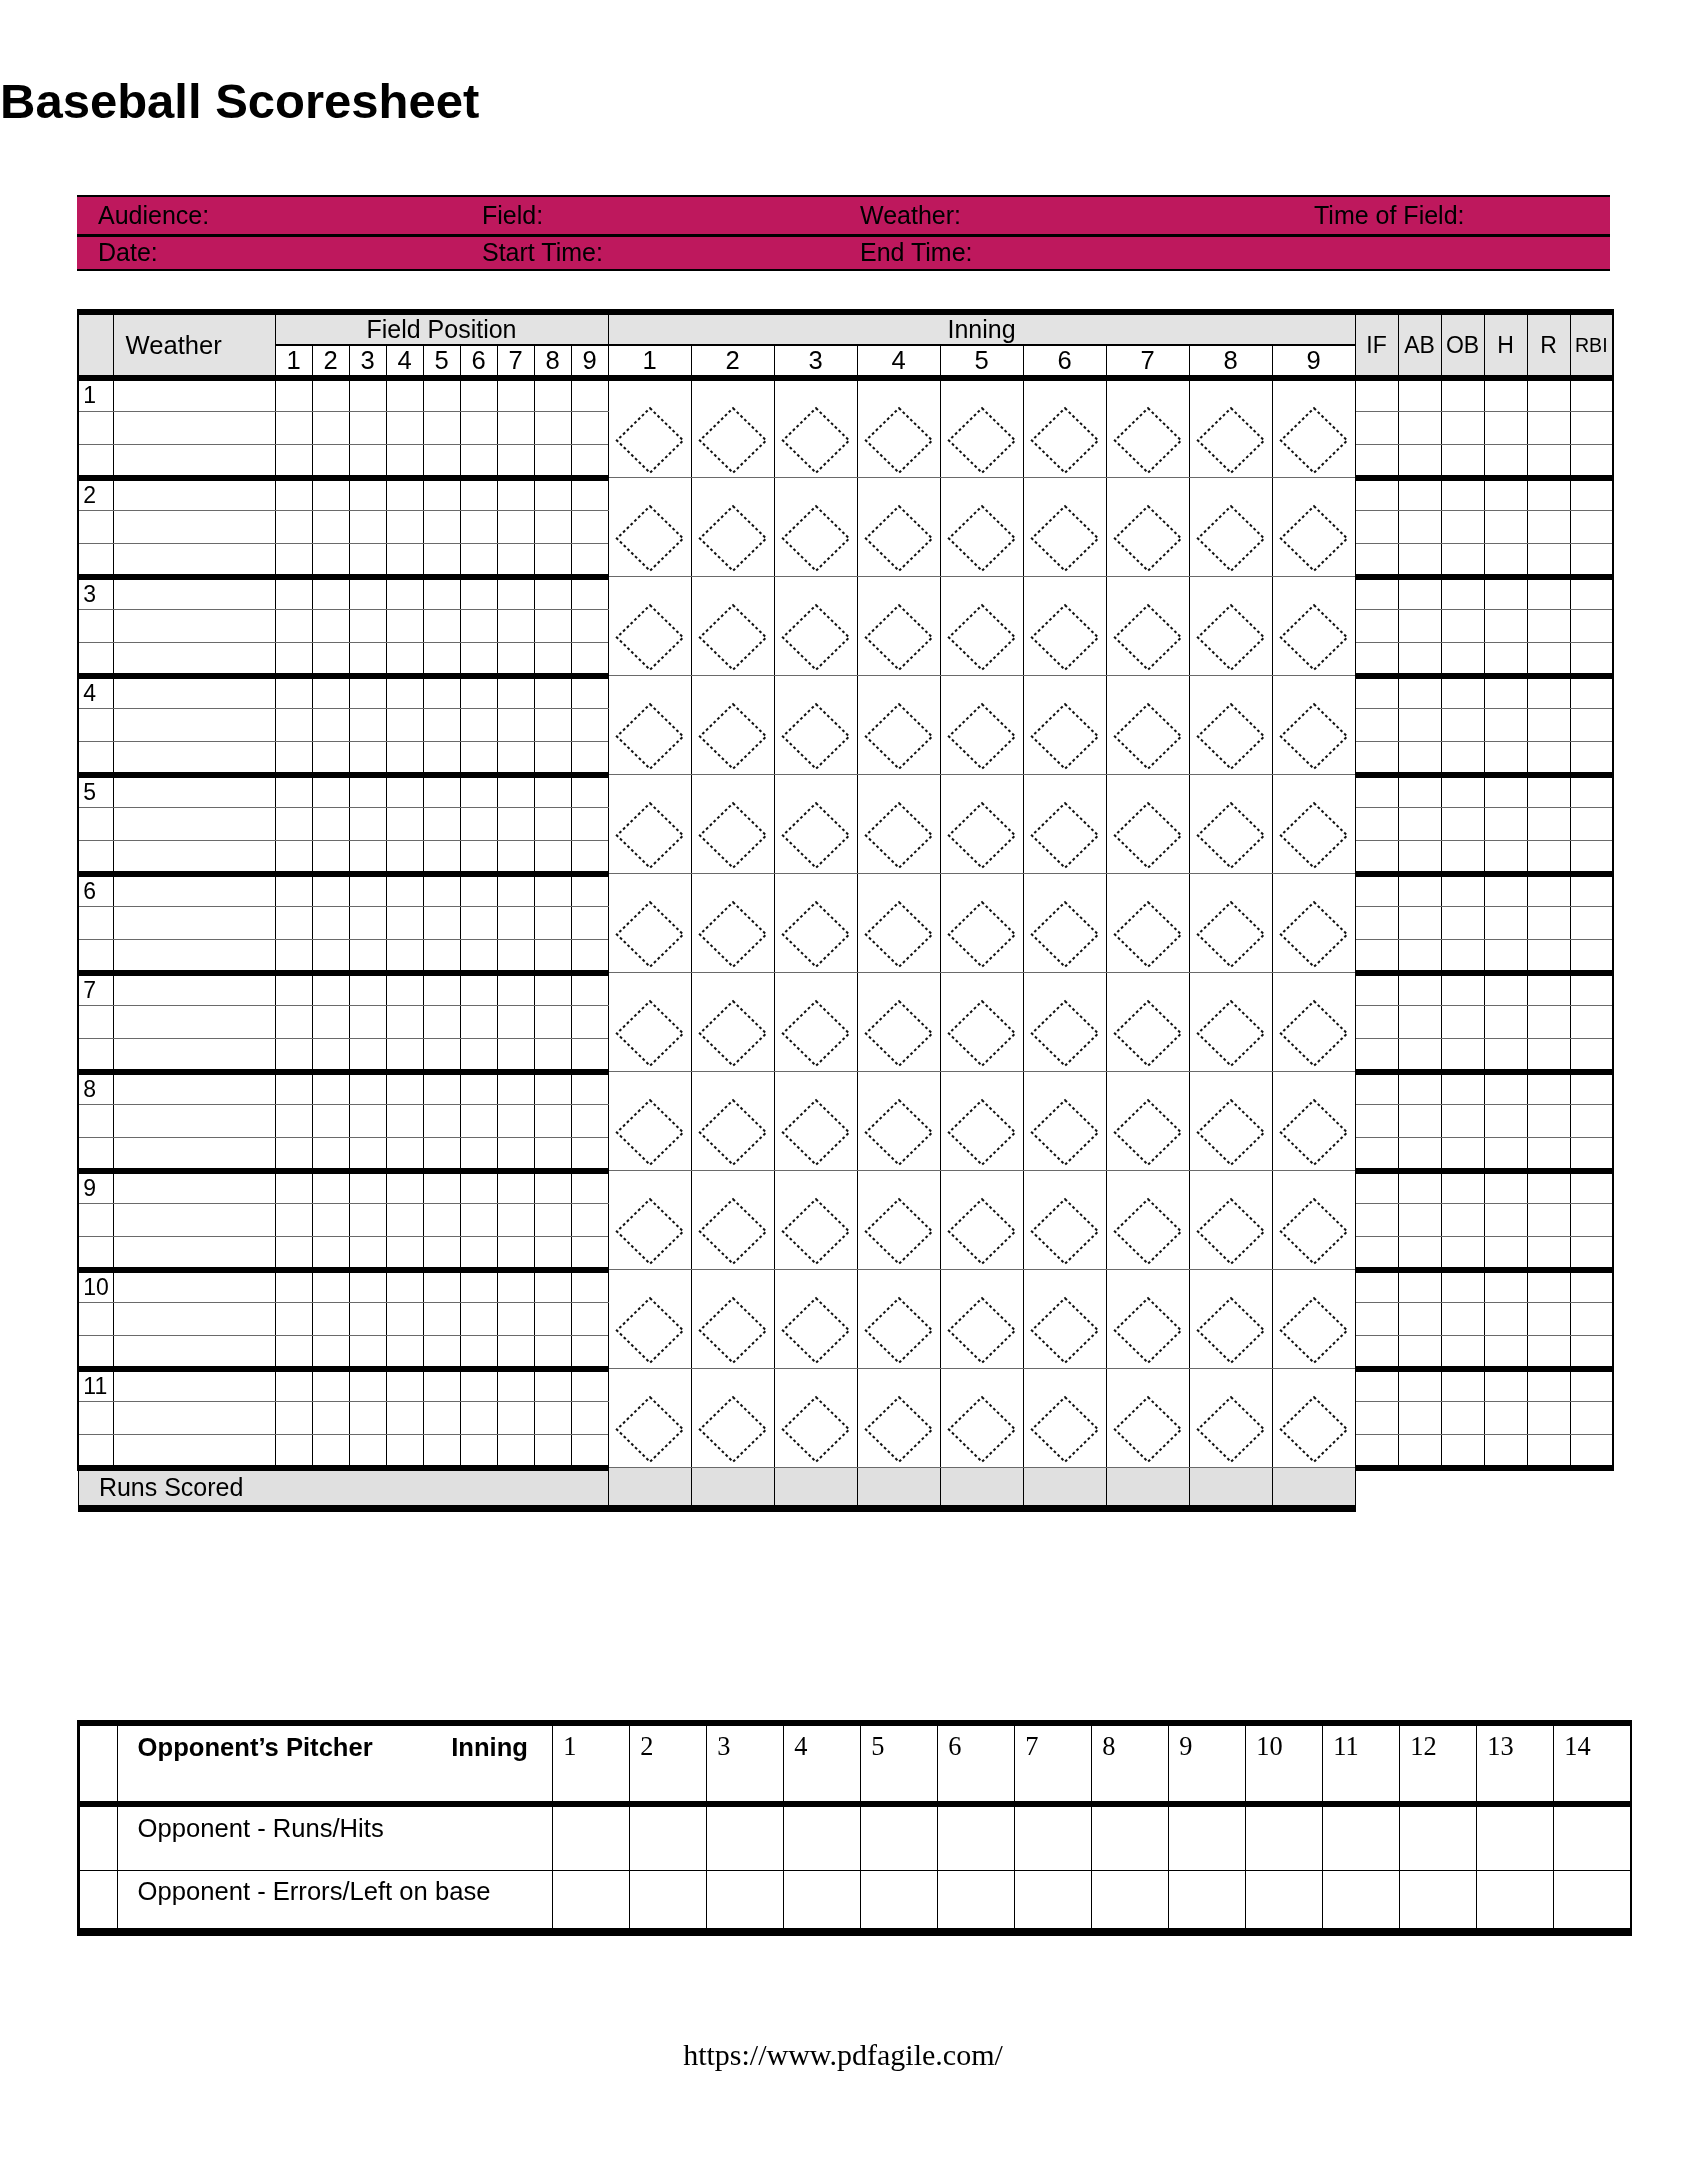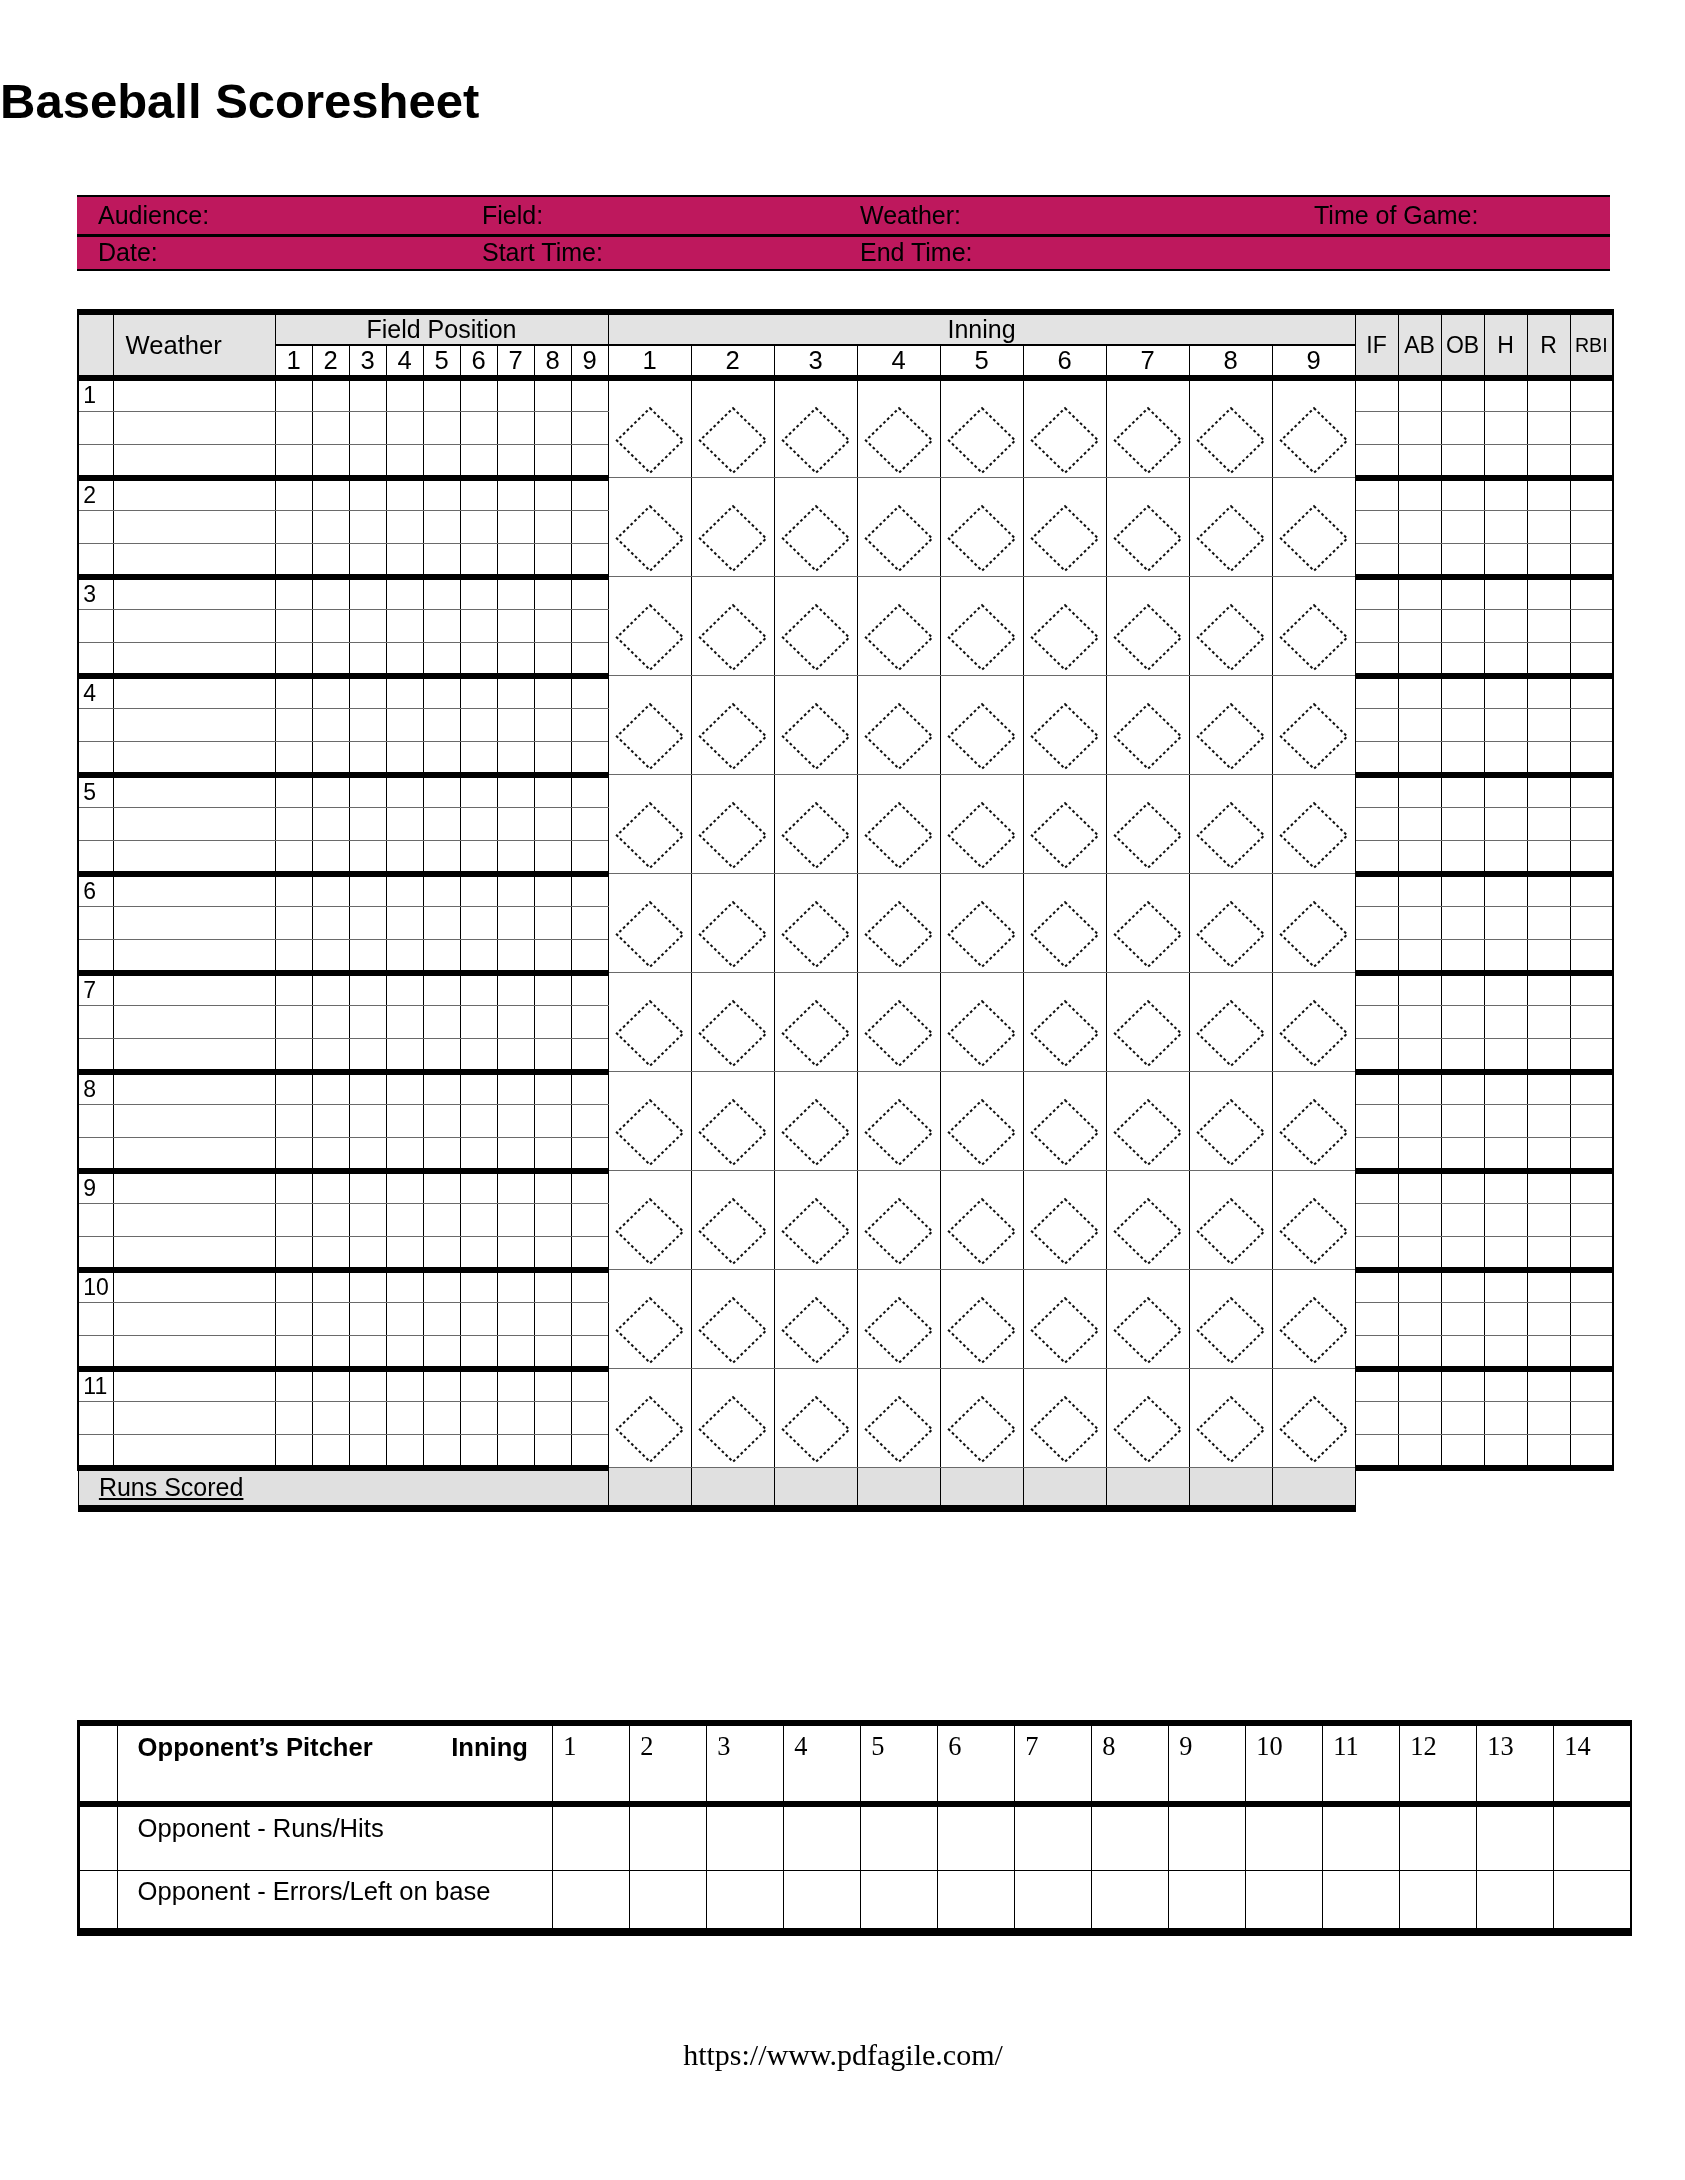--- a/index.html
+++ b/index.html
@@ -36,21 +36,21 @@
   th.stat-h{font-size:23px;text-align:center;}
   th.stat-h.small{font-size:19.6px;}
   tr.sub{height:33px;}
   tr.sub1 td,tr.sub2 td{border-bottom:1.7px solid #6a6a6a;}
   tr.sub3 td{border-bottom:6.8px solid #000;}
   td.rn{font-size:23px;text-align:left;padding-left:4.3px;vertical-align:middle;}
   td.inning-cell{border-bottom:6.8px solid #000;vertical-align:middle;text-align:center;background:#fff;}
   .diamond{display:block;margin:0 auto;}
   tr.runs{height:41px;}
   .runs-label{background:#e0e0e0;text-align:left;padding-left:20.4px;font-size:25px;
-              border-left:2.6px solid #000;border-bottom:7.7px solid #000;text-decoration:underline;}
+              border-left:2.6px solid #000;border-bottom:7.7px solid #000;}
   .runs-cell{background:#e0e0e0;border-bottom:7.7px solid #000;}
   .ghost{border:none !important;background:#fff;}
 
   
   #opp-table{position:absolute;left:77px;top:1720px;font-size:25.6px;
              border-top:6.8px solid #000;border-bottom:8.5px solid #000;
              border-left:3.4px solid #000;border-right:2.6px solid #000;}
   #opp-table td{border:1.7px solid #000;vertical-align:top;}
   #opp-table tr.o1{height:81px;}
   #opp-table tr.o1 td{border-bottom:6px solid #000;}
@@ -68,21 +68,21 @@
 <body>
 
 <div class="page">
   <div class="title">Baseball Scoresheet</div>
 
   <div class="infobar">
     <div class="info-row first" id="info-row-1">
         <div class="info-cell"><span>Audience:</span></div>
         <div class="info-cell"><span>Field:</span></div>
         <div class="info-cell"><span>Weather:</span></div>
-        <div class="info-cell"><span>Time of Game:</span></div>
+        <div class="info-cell"><span>Time of Field:</span></div>
       </div>
     <div class="info-row second" id="info-row-2">
         <div class="info-cell"><span>Date:</span></div>
         <div class="info-cell"><span>Start Time:</span></div>
         <div class="info-cell"><span>End Time:</span></div>
       </div>
   </div>
 
   <table id="main-table">
     <colgroup id="main-cols">

